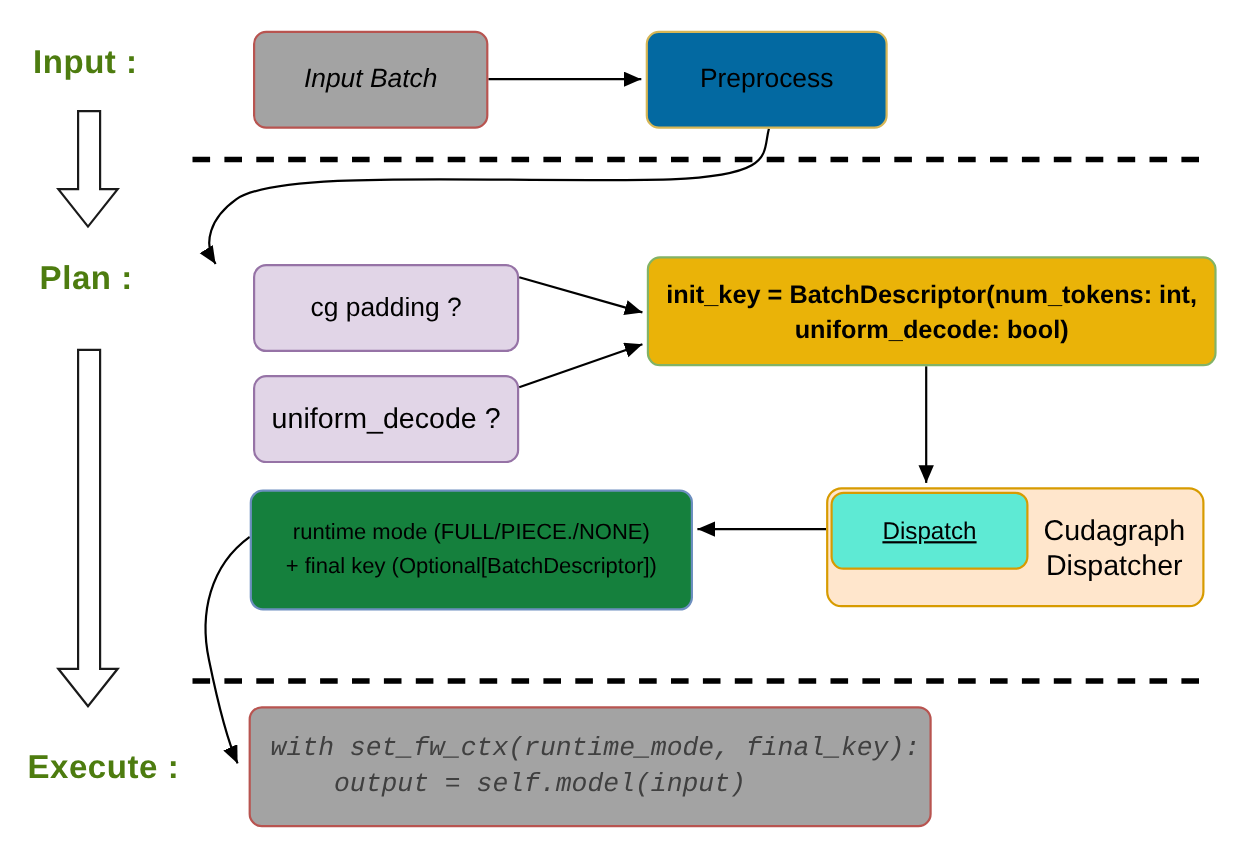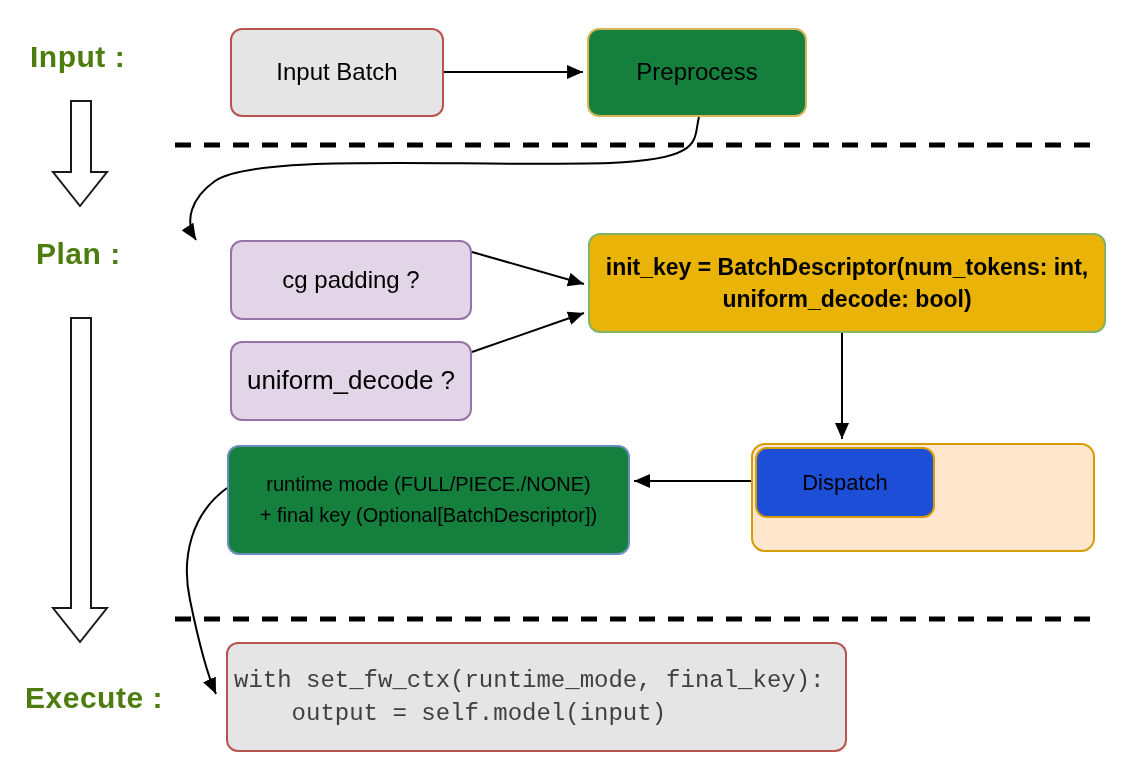--- a/index.html
+++ b/index.html
@@ -10,46 +10,46 @@
   .stage-label{
     position:absolute;font-size:30px;font-weight:bold;color:#4d7c0f;
     white-space:nowrap;letter-spacing:0.5px;
   }
   .node{
     position:absolute;box-sizing:border-box;border:2px solid;border-radius:12px;
     display:flex;flex-direction:column;align-items:center;justify-content:center;
     text-align:center;line-height:1.35;
   }
   .node span{display:block;}
-  .pink   {background:#e5e5e5;border-color:#B85450;}
-  .yellow {background:#15803d;border-color:#D6B656;}
+  .pink   {background:#a3a3a3;border-color:#B85450;font-style:italic;}
+  .yellow {background:#0369a1;border-color:#D6B656;}
   .purple {background:#E1D5E7;border-color:#9673A6;margin-top:27px;}
   .green  {background:#eab308;border-color:#82B366;font-weight:bold;}
   .blue   {background:#15803d;border-color:#6C8EBF;}
   .orange-outer{background:#FFE6CC;border-color:#D79B00;border-radius:14px;}
-  .orange-inner{background:#1d4ed8;border-color:#D79B00;}
+  .orange-inner{background:#5eead4;border-color:#D79B00;text-decoration:underline;}
   #node-input-batch   {left:230px;top:28px;width:214px;height:89px;font-size:24px;}
   #node-preprocess    {left:587px;top:28px;width:220px;height:89px;font-size:24px;}
   #node-cg-padding    {left:230px;top:213px;width:242px;height:80px;font-size:24px;}
   #node-uniform-decode{left:230px;top:314px;width:242px;height:80px;font-size:26px;}
   #node-init-key      {left:588px;top:233px;width:518px;height:100px;font-size:23px;line-height:32px;}
   #node-runtime-mode  {left:227px;top:445px;width:403px;height:110px;font-size:20px;line-height:31px;}
   #node-dispatcher    {left:751px;top:443px;width:344px;height:109px;display:block;}
   #node-dispatch{
     position:absolute;left:2px;top:2px;width:180px;height:71px;font-size:22px;
   }
   #dispatcher-title{
     position:absolute;left:184px;right:4px;top:0;bottom:0;
     display:flex;flex-direction:column;align-items:center;justify-content:center;
     font-size:26px;line-height:32px;text-align:center;
   }
   #node-execute-code{
     left:226px;top:642px;width:621px;height:110px;
     font-family:"Liberation Mono",monospace;font-size:24px;line-height:33px;
-    color:#404040;align-items:flex-start;padding-left:6px;text-align:left;
+    color:#404040;align-items:flex-start;padding-left:18px;text-align:left;
     white-space:pre;
   }
   svg#connector-layer{position:absolute;left:0;top:0;pointer-events:none;}
   .edge{stroke:#000;stroke-width:2;fill:none;}
   .dashed{stroke:#000;stroke-width:5;stroke-dasharray:16 13;fill:none;}
   .hollow-arrow{fill:#ffffff;stroke:#1a1a1a;stroke-width:2;}
 </style>
 </head>
 <body>
 
@@ -104,20 +104,24 @@
 
   <div class="node blue" id="node-runtime-mode">
     <span>runtime mode (FULL/PIECE./NONE)</span>
     <span>+ final key (Optional[BatchDescriptor])</span>
   </div>
 
   <div class="node orange-outer" id="node-dispatcher">
     <div class="node orange-inner" id="node-dispatch">
       <span>Dispatch</span>
     </div>
+    <div id="dispatcher-title">
+      <span>Cudagraph</span>
+      <span>Dispatcher</span>
+    </div>
   </div>
 
   <div class="node pink" id="node-execute-code">
     <span>with set_fw_ctx(runtime_mode, final_key):</span>
     <span>    output = self.model(input)</span>
   </div>
 
 </div>
 
 </body></html>

